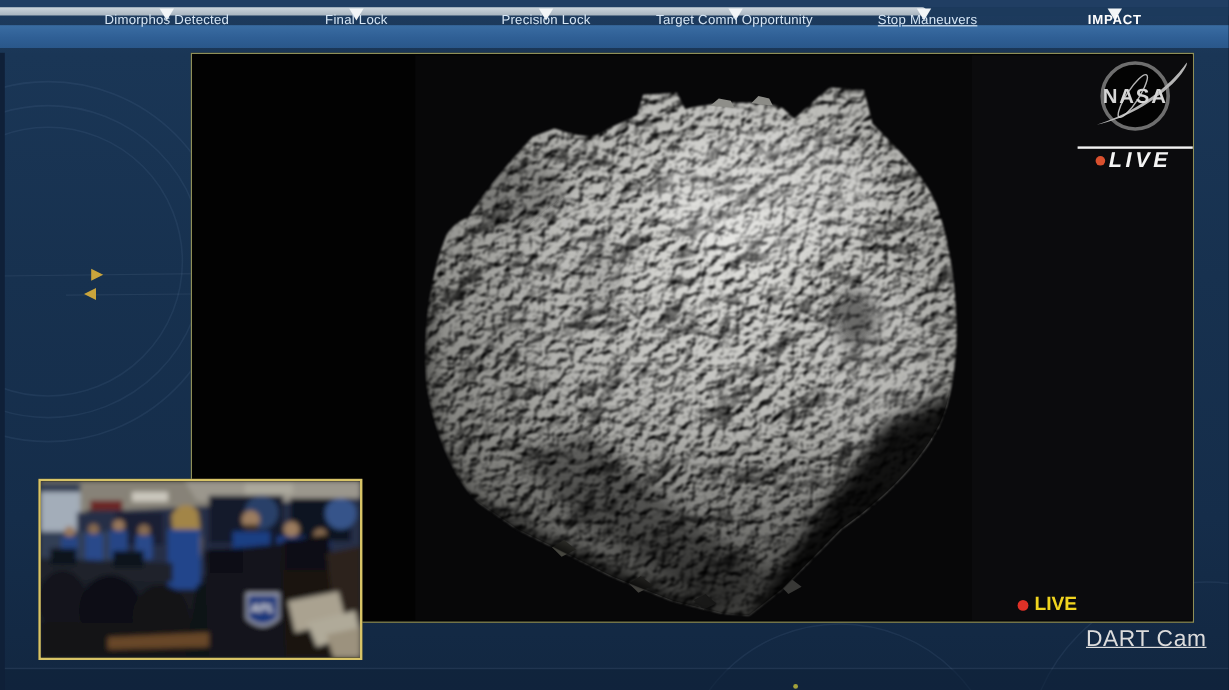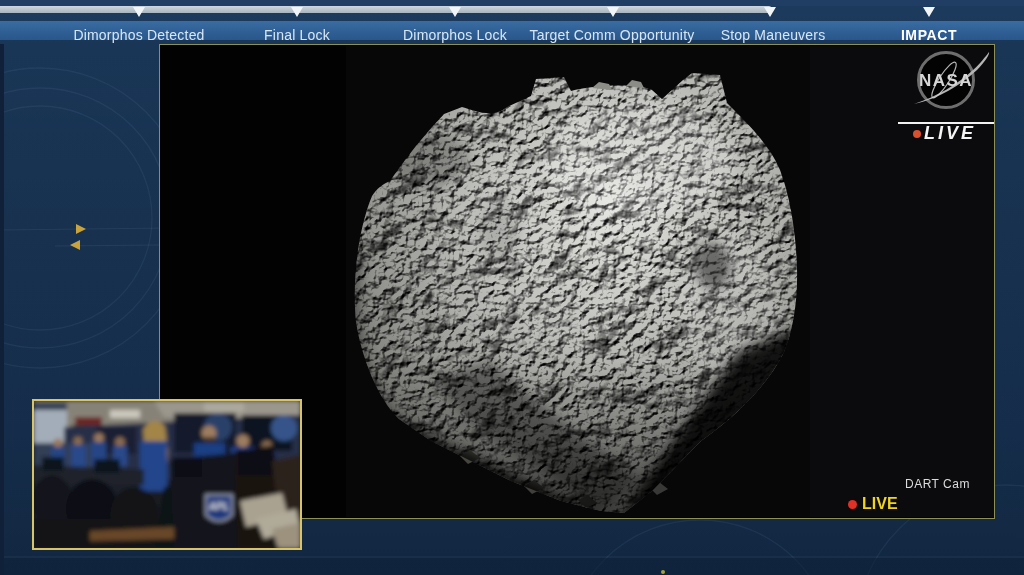--- a/index.html
+++ b/index.html
@@ -7,37 +7,37 @@
     font-family:"Liberation Sans",sans-serif;
     background:linear-gradient(180deg,#1e3c60 0%,#1a3656 8%,#17314f 40%,#152d4a 75%,#122741 100%);}
   .abs{position:absolute;}
 
   
   #gap-top{left:0;top:0;width:1024px;height:6px;background:#203e63;}
   #track{left:0;top:6px;width:1024px;height:7px;background:#1c3a5c;}
   #trackfill{left:0;top:6px;width:772px;height:7px;background:linear-gradient(180deg,#cdd6dd,#a8b4bf);border-radius:0 4px 4px 0;}
   .tri{position:absolute;width:0;height:0;border-left:6px solid transparent;border-right:6px solid transparent;border-top:10px solid #f2f5f7;top:7px;}
   #labelbar{left:0;top:21px;width:1024px;height:19px;background:linear-gradient(180deg,#3a6da3 0%,#2f5f95 55%,#2a578a 100%);}
-  .lbl{position:absolute;top:27px;font-size:14px;color:#d7e7f6;white-space:nowrap;transform:translateX(-50%);letter-spacing:0.2px;}
+  .lbl{position:absolute;top:11px;font-size:11px;color:#d7e7f6;white-space:nowrap;transform:translateX(-50%);letter-spacing:0.2px;}
   .lbl.impact{color:#ffffff;font-weight:bold;letter-spacing:0.6px;}
 
   
   #frame{left:159px;top:44px;width:836px;height:475px;background:#020202;border:1px solid #8f8f58;box-sizing:border-box;}
   #band1{left:346px;top:46px;width:464px;height:471px;background:#070708;}
   #band2{left:810px;top:46px;width:184px;height:471px;background:#0b0b0d;}
 
   
   #liveline{left:898px;top:122px;width:96px;height:2px;background:#f2f2f2;}
   #livedot{left:913px;top:130px;width:8px;height:8px;border-radius:50%;background:#d9502e;}
   #livetxt{left:924px;top:123px;font-size:18px;font-weight:bold;font-style:italic;color:#f5f5f5;letter-spacing:3px;}
 
   
   #dartdot{left:848px;top:500px;width:9px;height:9px;border-radius:50%;background:#e03127;}
   #dartlive{left:862px;top:495px;font-size:16px;font-weight:bold;color:#f0d41f;}
-  #dartcam{left:905px;top:477px;font-size:12px;font-weight:normal;color:#dcdcdc;letter-spacing:0.5px;}
+  #dartcam{left:905px;top:522px;font-size:19px;font-weight:normal;color:#dcdcdc;letter-spacing:0.5px;text-decoration:underline;}
 
   
   #pip{left:32px;top:399px;width:270px;height:151px;background:#111;border:2px solid #d8c467;box-sizing:border-box;overflow:hidden;}
 </style>
 </head>
 <body>
 <div id="stage">
 
   <svg class="abs" style="left:0;top:0;" width="1024" height="575">
     <g fill="none" stroke="#7e9fc0" stroke-opacity="0.10" stroke-width="1.3">
@@ -64,23 +64,23 @@
   <div class="abs" id="trackfill"></div>
   <div class="tri" style="left:133px;"></div>
   <div class="tri" style="left:291px;"></div>
   <div class="tri" style="left:449px;"></div>
   <div class="tri" style="left:607px;"></div>
   <div class="tri" style="left:764px;"></div>
   <div class="tri" style="left:923px;"></div>
   <div class="abs" id="labelbar"></div>
   <div class="lbl" style="left:139px;">Dimorphos Detected</div>
   <div class="lbl" style="left:297px;">Final Lock</div>
-  <div class="lbl" style="left:455px;">Dimorphos Lock</div>
+  <div class="lbl" style="left:455px;">Precision Lock</div>
   <div class="lbl" style="left:612px;">Target Comm Opportunity</div>
-  <div class="lbl" style="left:773px;">Stop Maneuvers</div>
+  <div class="lbl" style="left:773px;text-decoration:underline;">Stop Maneuvers</div>
   <div class="lbl impact" style="left:929px;text-align:center;">IMPACT</div>
 
   <div class="abs" id="frame"></div>
   <div class="abs" id="band1"></div>
   <div class="abs" id="band2"></div>
 
   <svg class="abs" style="left:160px;top:45px;" width="834" height="473" viewBox="160 45 834 473">
     <defs>
       <radialGradient id="shade" cx="0.58" cy="0.30" r="0.82">
         <stop offset="0" stop-color="#b1b1ae"></stop>

